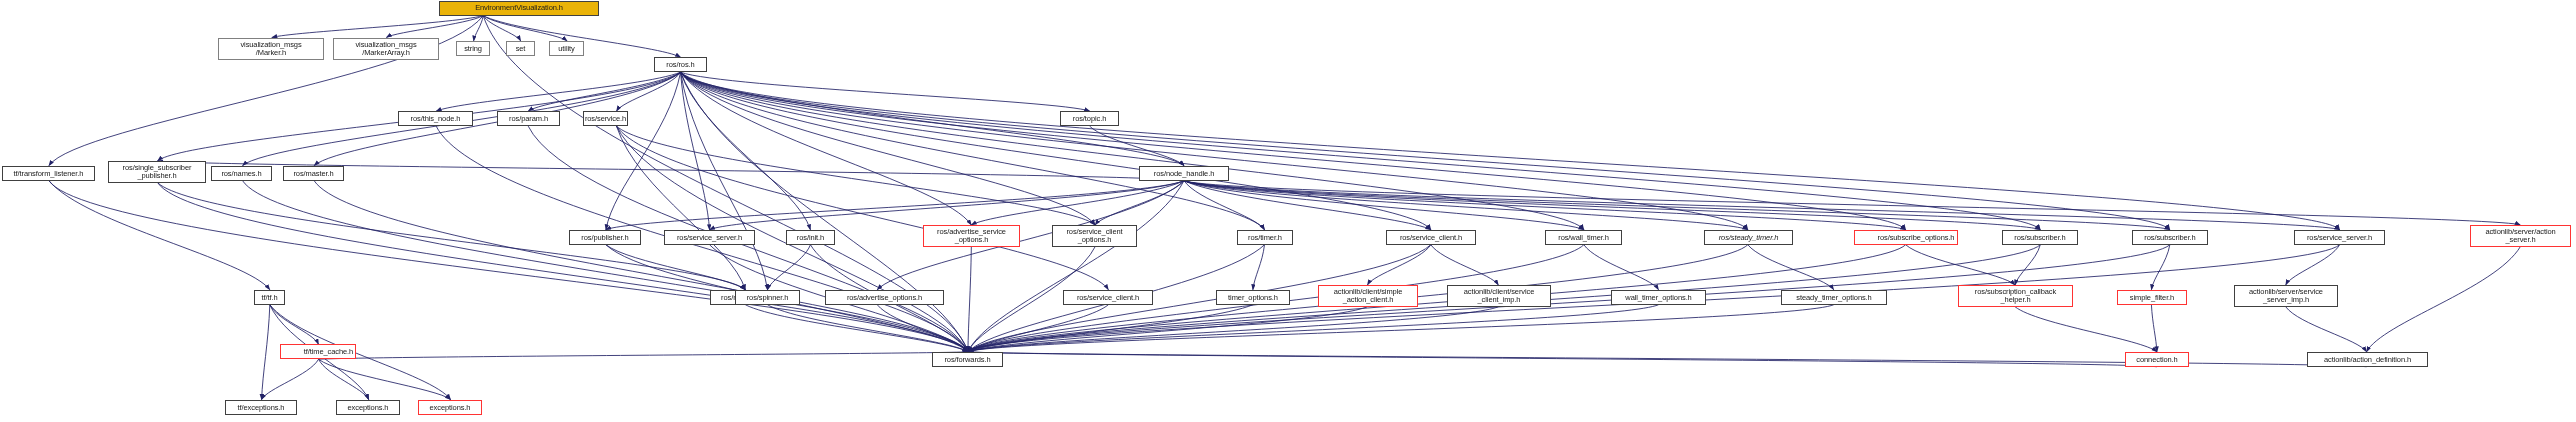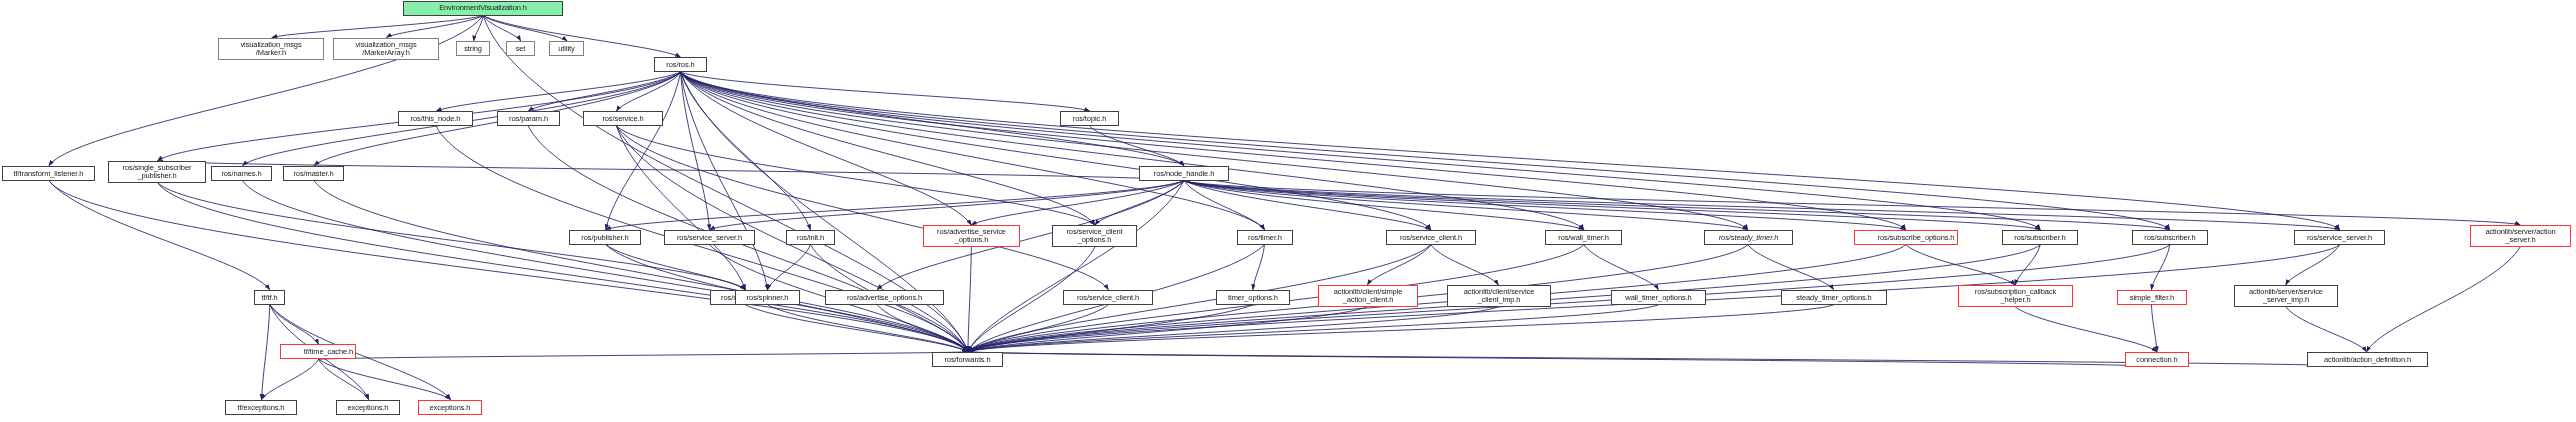--- a/index.html
+++ b/index.html
@@ -33,22 +33,23 @@
     background: #ffffff;
     border: 0.7px solid #404040;
     color: #1a1a1a;
     font-size: 7.5px;
     line-height: 7.8px;
     white-space: pre-line;
     letter-spacing: -0.1px;
     z-index: 5;
   }
   .node.root {
-    background: #86efac;
+    background: #eab308;
     border: 0.7px solid #404040;
+    margin-left: 36px;
   }
   .node.red {
     border: 0.7px solid #ff3333;
   }
   .node.thin {
     border: 0.7px solid #808080;
   }
 </style>
 </head>
 <body>
@@ -175,21 +176,21 @@
       <div class="node thin" style="left: 218px; top: 38px; width: 106px; height: 22px;">visualization_msgs
 /Marker.h</div>
       <div class="node thin" style="left: 333px; top: 38px; width: 106px; height: 22px;">visualization_msgs
 /MarkerArray.h</div>
       <div class="node thin" style="left: 456px; top: 41px; width: 34px; height: 15px;">string</div>
       <div class="node thin" style="left: 506px; top: 41px; width: 29px; height: 15px;">set</div>
       <div class="node thin" style="left: 549px; top: 41px; width: 35px; height: 15px;">utility</div>
       <div class="node" style="left: 654px; top: 57px; width: 53px; height: 15px;">ros/ros.h</div>
       <div class="node" style="left: 398px; top: 111px; width: 75px; height: 15px;">ros/this_node.h</div>
       <div class="node" style="left: 497px; top: 111px; width: 63px; height: 15px; text-align: right;">ros/param.h</div>
-      <div class="node" style="left: 583px; top: 111px; width: 80px; height: 15px;">ros/service.h</div>
+      <div class="node" style="left: 583px; top: 111px; width: 45px; height: 15px;">ros/service.h</div>
       <div class="node" style="left: 1060px; top: 111px; width: 59px; height: 15px;">ros/topic.h</div>
       <div class="node" style="left: 2px; top: 166px; width: 93px; height: 15px;">tf/transform_listener.h</div>
       <div class="node" style="left: 108px; top: 161px; width: 98px; height: 22px;">ros/single_subscriber
 _publisher.h</div>
       <div class="node" style="left: 211px; top: 166px; width: 61px; height: 15px;">ros/names.h</div>
       <div class="node" style="left: 283px; top: 166px; width: 61px; height: 15px;">ros/master.h</div>
       <div class="node" style="left: 1139px; top: 166px; width: 90px; height: 15px;">ros/node_handle.h</div>
       <div class="node" style="left: 569px; top: 230px; width: 72px; height: 15px;">ros/publisher.h</div>
       <div class="node" style="left: 664px; top: 230px; width: 91px; height: 15px;">ros/service_server.h</div>
       <div class="node" style="left: 786px; top: 230px; width: 49px; height: 15px;">ros/init.h</div>

